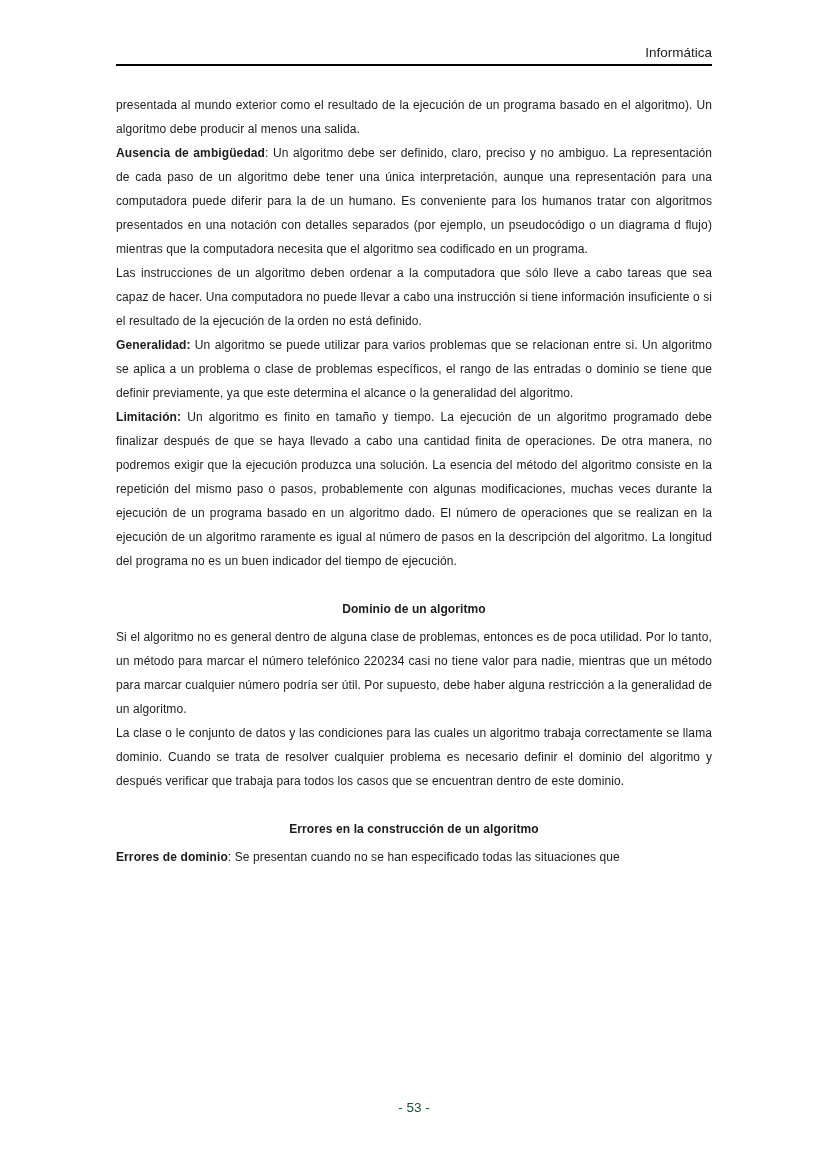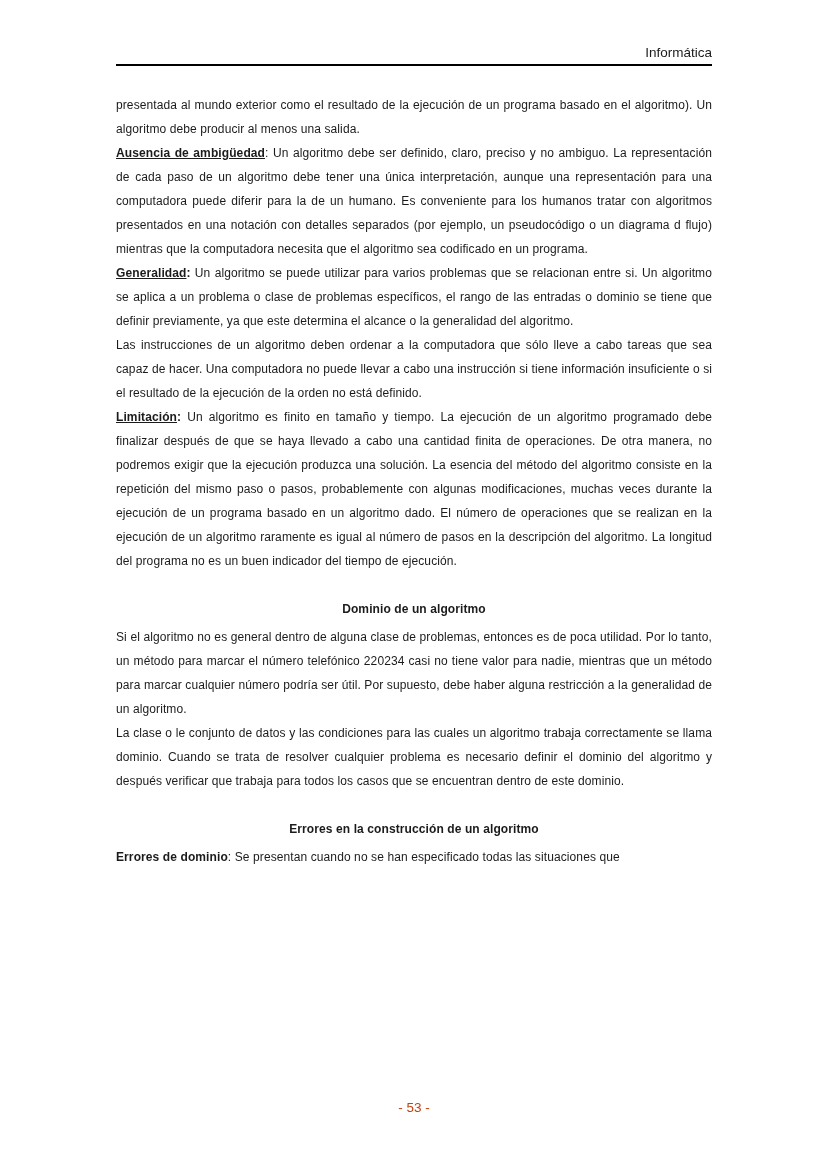--- a/index.html
+++ b/index.html
@@ -35,43 +35,43 @@
     font-size: 12px;
     line-height: 24px;
     letter-spacing: 0.1px;
   }
   .doc-content p.heading {
     margin-top: 24px;
     margin-bottom: 4px;
     text-align: center;
   }
   .b { font-weight: bold; }
-  .u { text-decoration: underline; }
+  .u { }
   .footer {
     position: absolute;
     left: 0;
     right: 0;
     top: 1100px;
     text-align: center;
     font-size: 13.5px;
-    color: #c2410c;
+    color: #14532d;
   }
 </style>
 </head>
 <body>
 
 <div class="page">
   <div class="header">
     <span>Informática</span>
   </div>
   <div class="doc-content">
       <p><span>presentada al mundo exterior como el resultado de la ejecución de un programa basado en el algoritmo). Un algoritmo debe producir al menos una salida.</span></p>
       <p><span class="b u">Ausencia de ambigüedad</span><span>: Un algoritmo debe ser definido, claro, preciso y no ambiguo. La representación de cada paso de un algoritmo debe tener una única interpretación, aunque una representación para una computadora puede diferir para la de un humano. Es conveniente para los humanos tratar con algoritmos presentados en una notación con detalles separados (por ejemplo, un pseudocódigo o un diagrama d flujo) mientras que la computadora necesita que el algoritmo sea codificado en un programa.</span></p>
+      <p><span>Las instrucciones de un algoritmo deben ordenar a la computadora que sólo lleve a cabo tareas que sea capaz de hacer. Una computadora no puede llevar a cabo una instrucción si tiene información insuficiente o si el resultado de la ejecución de la orden no está definido.</span></p>
       <p><span class="b u">Generalidad</span><span class="b">:</span><span> Un algoritmo se puede utilizar para varios problemas que se relacionan entre si. Un algoritmo se aplica a un problema o clase de problemas específicos, el rango de las entradas o dominio se tiene que definir previamente, ya que este determina el alcance o la generalidad del algoritmo.</span></p>
-      <p><span>Las instrucciones de un algoritmo deben ordenar a la computadora que sólo lleve a cabo tareas que sea capaz de hacer. Una computadora no puede llevar a cabo una instrucción si tiene información insuficiente o si el resultado de la ejecución de la orden no está definido.</span></p>
       <p><span class="b u">Limitación</span><span class="b">:</span><span> Un algoritmo es finito en tamaño y tiempo. La ejecución de un algoritmo programado debe finalizar después de que se haya llevado a cabo una cantidad finita de operaciones. De otra manera, no podremos exigir que la ejecución produzca una solución. La esencia del método del algoritmo consiste en la repetición del mismo paso o pasos, probablemente con algunas modificaciones, muchas veces durante la ejecución de un programa basado en un algoritmo dado. El número de operaciones que se realizan en la ejecución de un algoritmo raramente es igual al número de pasos en la descripción del algoritmo. La longitud del programa no es un buen indicador del tiempo de ejecución.</span></p>
       <p class="heading"><span class="b">Dominio de un algoritmo</span></p>
       <p><span>Si el algoritmo no es general dentro de alguna clase de problemas, entonces es de poca utilidad. Por lo tanto, un método para marcar el número telefónico 220234 casi no tiene valor para nadie, mientras que un método para marcar cualquier número podría ser útil. Por supuesto, debe haber alguna restricción a la generalidad de un algoritmo.</span></p>
       <p><span>La clase o le conjunto de datos y las condiciones para las cuales un algoritmo trabaja correctamente se llama dominio. Cuando se trata de resolver cualquier problema es necesario definir el dominio del algoritmo y después verificar que trabaja para todos los casos que se encuentran dentro de este dominio.</span></p>
       <p class="heading"><span class="b">Errores en la construcción de un algoritmo</span></p>
       <p><span class="b">Errores de dominio</span><span>: Se presentan cuando no se han especificado todas las situaciones que</span></p>
     </div>
   <div class="footer">
     <span>- 53 -</span>
   </div>

